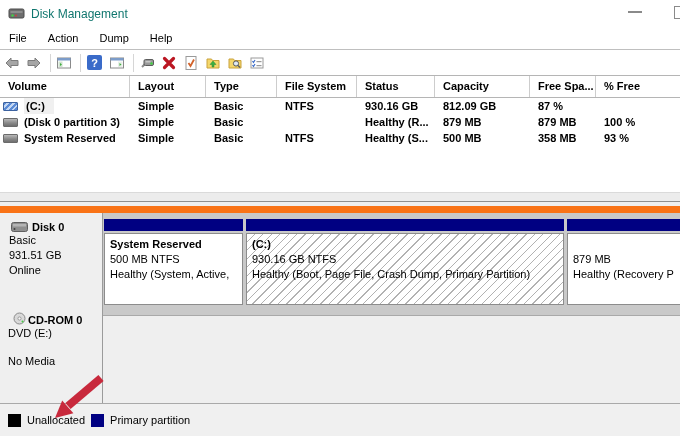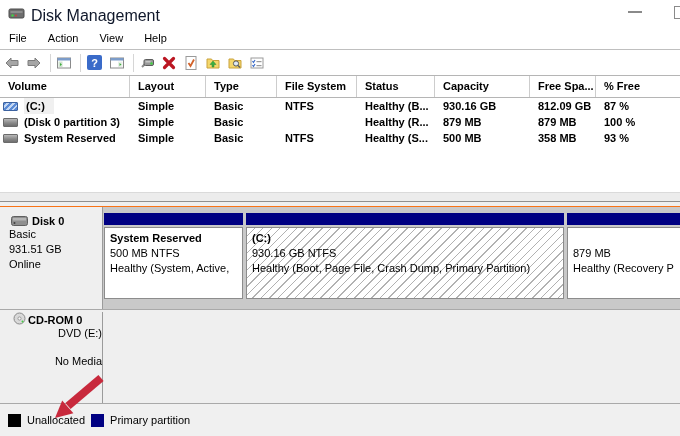--- a/index.html
+++ b/index.html
@@ -2,21 +2,21 @@
 <html><head>
 <meta charset="utf-8">
 <style>
   html,body{margin:0;padding:0;background:#fff;}
   .win{position:relative;width:680px;height:436px;background:#fff;overflow:hidden;
        font-family:"Liberation Sans",sans-serif;font-size:11px;color:#000;}
 
   
   .titlebar{position:absolute;top:0;left:0;right:0;height:28px;background:#fff;}
   .appicon{position:absolute;left:8px;top:5px;width:17px;height:17px;}
-  .title{position:absolute;left:31px;top:7px;font-size:16px;color:#0f172a;}
+  .title{position:absolute;left:31px;top:7px;font-size:12px;color:#0f766e;}
   .minbtn{position:absolute;left:628px;top:11px;width:14px;height:2px;background:#8a8a8a;}
   .maxbtn{position:absolute;left:674px;top:6px;width:11px;height:11px;border:1px solid #8a8a8a;background:#fff;}
 
   
   .menubar{position:absolute;top:28px;left:0;right:0;height:21px;border-bottom:1px solid #bfbfbf;
            padding-left:9px;background:#fff;}
   .menuitem{display:inline-block;line-height:21px;margin-right:18px;cursor:default;}
 
   
   .toolbar{position:absolute;top:50px;left:0;right:0;height:25px;display:flex;align-items:center;
@@ -40,36 +40,36 @@
            background:linear-gradient(180deg,#b9b9b9 0%,#8a8a8a 55%,#6f6f6f 100%);border:1px solid #6b6b6b;box-sizing:border-box;}
   .volicon.blue{background:repeating-linear-gradient(135deg,#5b8bd6 0 2px,#c3d7f2 2px 4px);border-color:#3c62a0;}
   .volhl{background:#f0f0f0;padding:0 9px 0 2px;}
 
   
   .splitter{position:absolute;top:192px;left:0;right:0;height:8px;background:#ececec;
             border-top:1px solid #dadada;border-bottom:1px solid #8f8f8f;box-sizing:content-box;}
 
   
   .graph{position:absolute;top:202px;left:0;right:0;height:202px;background:#efefef;}
-  .diskrow{position:absolute;top:4px;left:0;right:0;height:102px;border-top:1px solid #f97316;border-bottom:1px solid #a9a9a9;}
+  .diskrow{position:absolute;top:4px;left:0;right:0;height:102px;border-top:7px solid #f97316;border-bottom:1px solid #a9a9a9;}
   .dstrip{position:absolute;left:102px;top:0;right:0;bottom:0;background:#c9c9c9;border-left:1px solid #9b9b9b;}
   .dpanel{position:absolute;left:0;top:0;width:102px;bottom:0;background:#efefef;}
   .dp-line1{display:flex;align-items:center;padding:8px 0 0 11px;font-weight:bold;}
   .dp-line1 svg{margin-right:4px;}
   .dp-text{padding-left:9px;line-height:15px;}
 
   .part{position:absolute;top:6px;}
   .pbar{height:12px;background:#000082;}
   .pbody{margin-top:2px;height:67px;background:#fff;border:1px solid #8c8c8c;
          padding:3px 0 0 5px;line-height:15px;white-space:nowrap;overflow:hidden;}
   .part.sel .pbody{background:repeating-linear-gradient(135deg,#ffffff 0px,#ffffff 5px,#b2b2b2 5px,#b2b2b2 6px);}
   .pname{font-weight:bold;min-height:15px;}
   .pline{min-height:15px;}
 
-  .cdrow{position:absolute;top:110px;left:0;right:0;height:91px;border-bottom:1px solid #a9a9a9;text-align:right;}
+  .cdrow{position:absolute;top:110px;left:0;right:0;height:91px;border-bottom:1px solid #a9a9a9;}
   .cdpanel{position:absolute;left:0;top:0;width:102px;bottom:0;background:#efefef;border-right:1px solid #9b9b9b;}
   .cd-line1{display:flex;align-items:center;padding:2px 0 0 27px;font-weight:bold;}
   .cd-drive{padding-left:8px;line-height:14px;}
   .cd-media{padding-left:8px;margin-top:14px;line-height:14px;}
 
   
   .legendbar{position:absolute;top:404px;left:0;right:0;height:32px;background:#f0f0f0;
              display:flex;align-items:center;padding-left:8px;box-sizing:border-box;}
   .lsq{width:13px;height:13px;margin-right:6px;flex:0 0 auto;}
   .lsq.black{background:#000000;}
@@ -92,21 +92,21 @@
       <circle cx="8" cy="10.5" r="1" fill="#c94040"></circle>
     </svg>
     <span class="title">Disk Management</span>
     <span class="minbtn"></span>
     <span class="maxbtn"></span>
   </div>
 
   <div class="menubar">
     <span class="menuitem">File</span>
     <span class="menuitem">Action</span>
-    <span class="menuitem">View</span>
+    <span class="menuitem">Dump</span>
     <span class="menuitem">Help</span>
   </div>
 
   <div class="toolbar">
     <svg class="tbi" viewBox="0 0 16 16">
       <path d="M7 3 L2 8 L7 13 L7 10.5 H14 V5.5 H7 Z" fill="#a6a6a6" stroke="#7c7c7c"></path>
     </svg>
     <svg class="tbi" viewBox="0 0 16 16">
       <path d="M9 3 L14 8 L9 13 L9 10.5 H2 V5.5 H9 Z" fill="#a6a6a6" stroke="#7c7c7c"></path>
     </svg>
@@ -170,21 +170,20 @@
     </div>
 
     <div class="lvgrid lv-row">
       <div class="volcell">
           <span class="volicon blue"></span>
           <span class="volhl">(C:)</span>
         </div>
       <div class="cell">Simple</div>
       <div class="cell">Basic</div>
       <div class="cell">NTFS</div>
-      <div class="cell">Healthy (B...</div>
       <div class="cell">930.16 GB</div>
       <div class="cell">812.09 GB</div>
       <div class="cell">87 %</div>
     </div>
 
     <div class="lvgrid lv-row">
       <div class="volcell">
           <span class="volicon"></span>
           <span>(Disk 0 partition 3)</span>
         </div>

